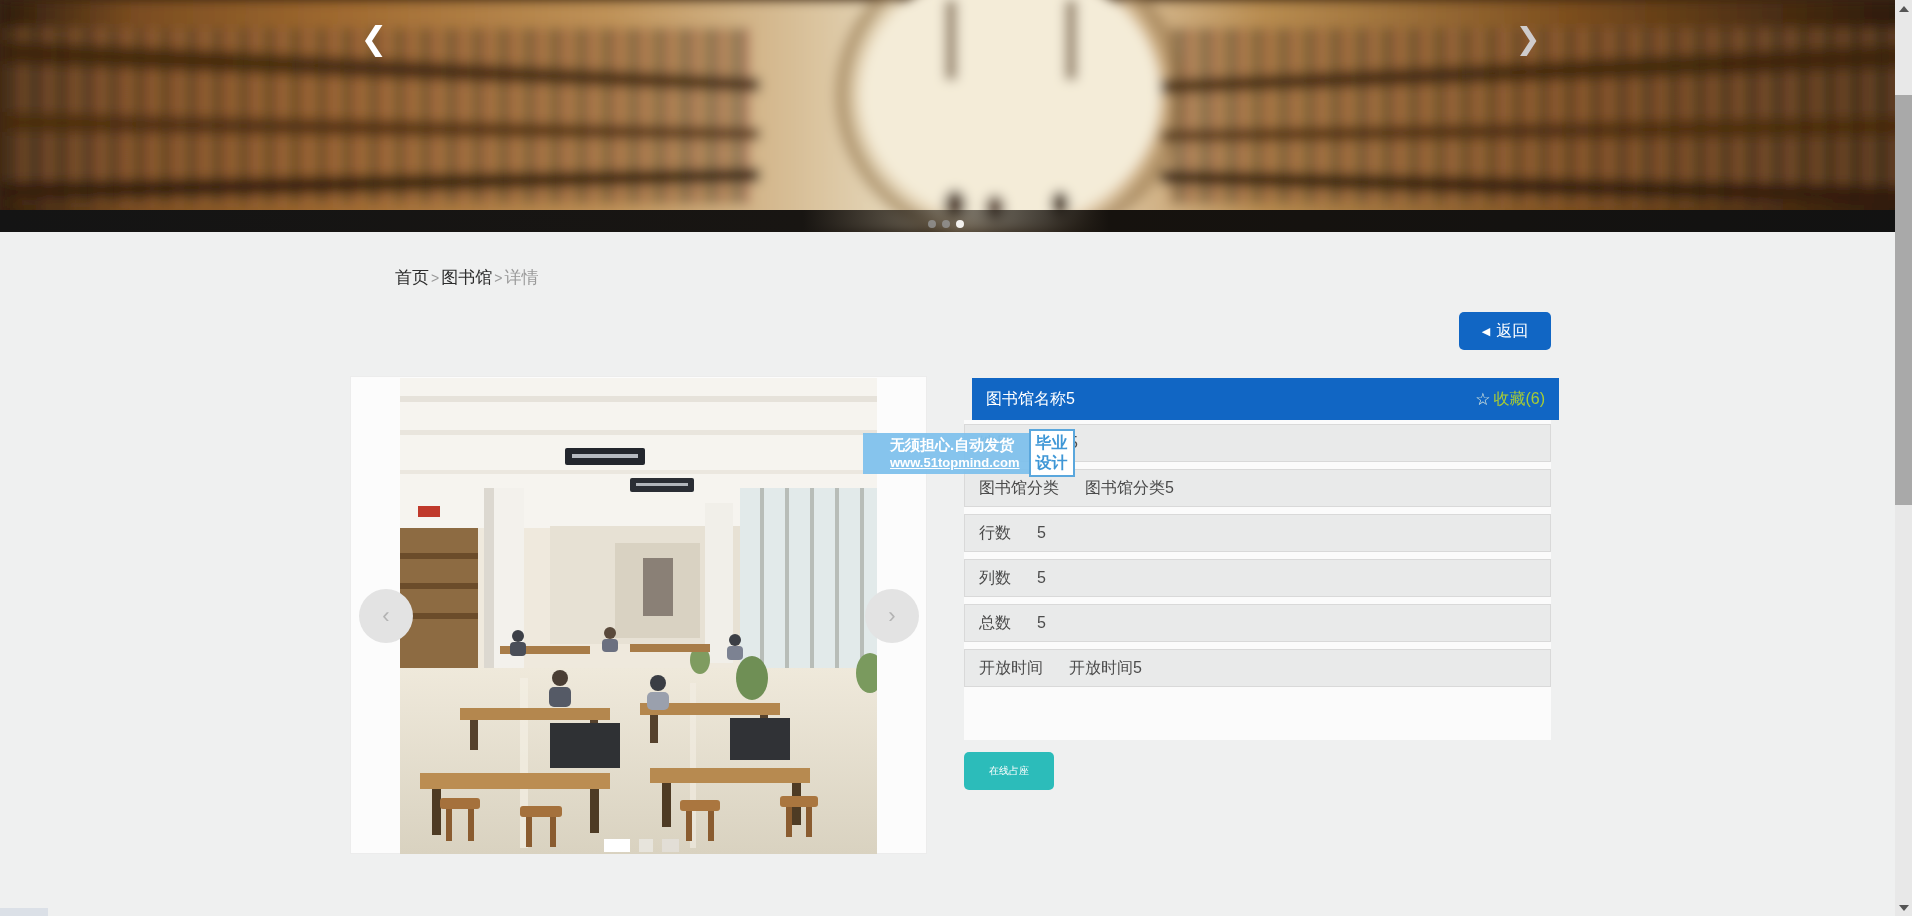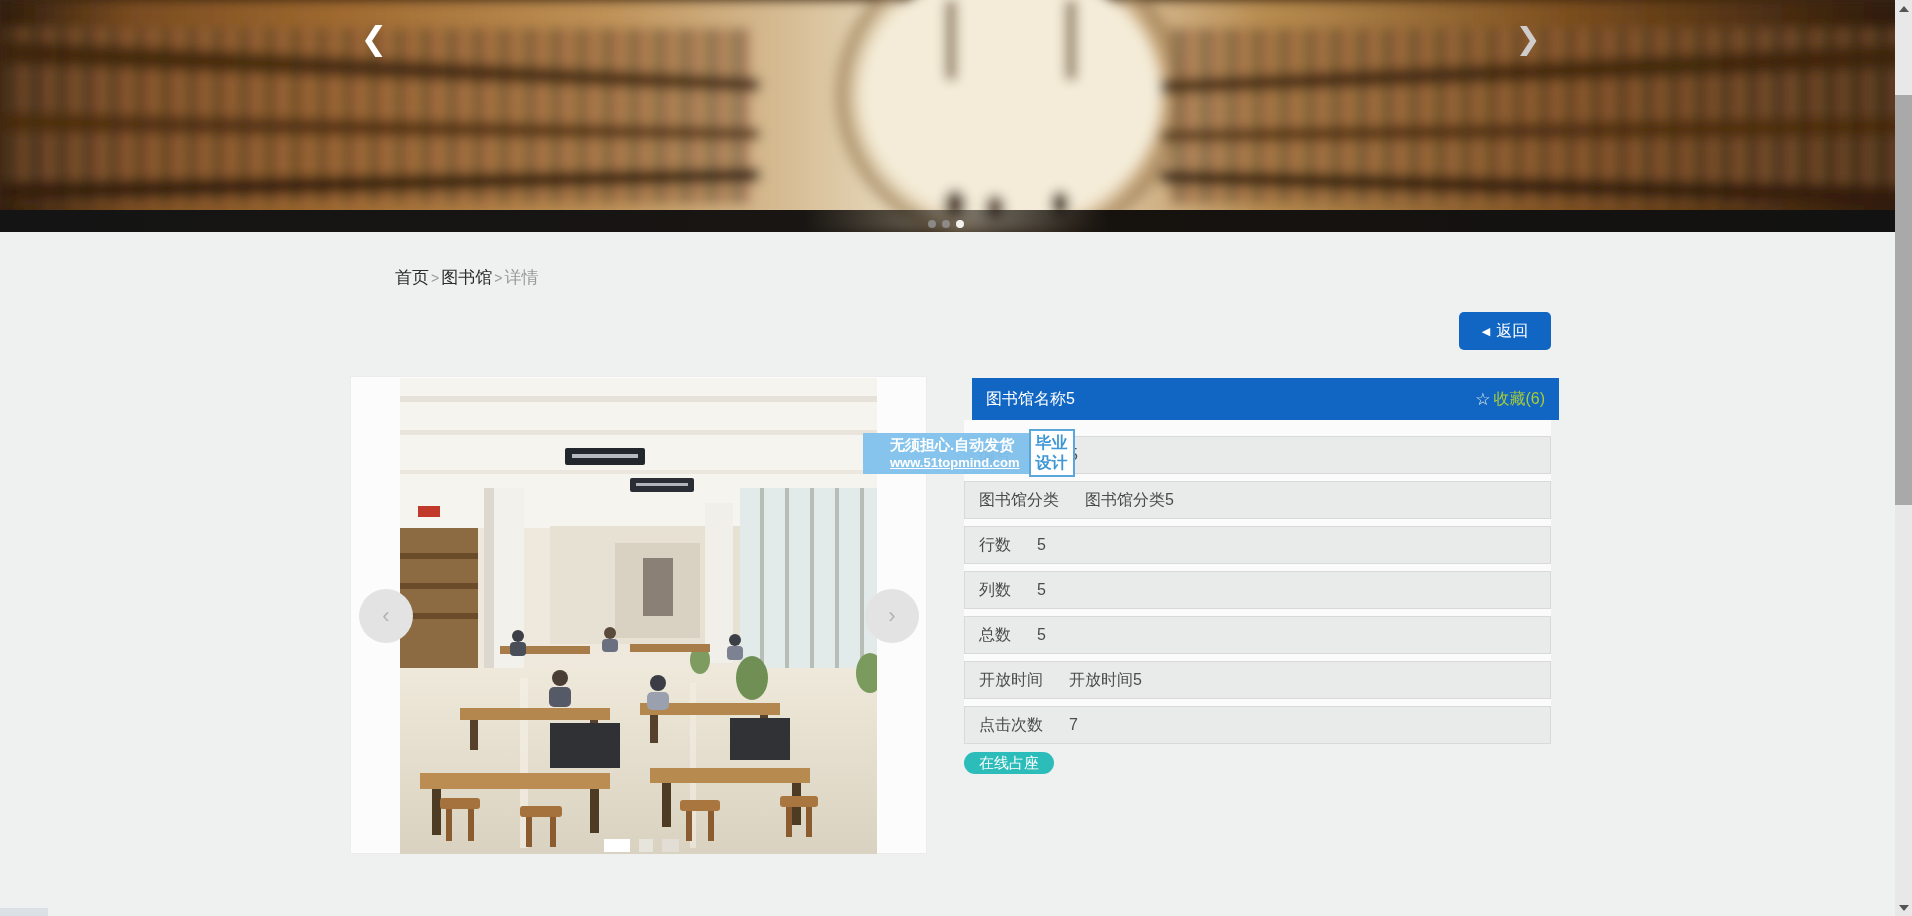--- a/index.html
+++ b/index.html
@@ -46,27 +46,27 @@
   .gal-pages .b3 { width:17px; background:rgba(228,226,220,.75); }
 
   
   .detail-header { position:absolute; left:964px; top:378px; width:587px; height:42px; background:#1166c4;
     display:flex; align-items:center; justify-content:space-between; padding:0 14px;margin-left:8px; }
   .detail-title { color:#ffffff; font-size:16px; }
   .fav { display:flex; align-items:center; gap:3px; cursor:pointer; }
   .fav .star { color:#eef4e0; font-size:17px; }
   .fav .lbl { color:#a8cc33; font-size:16px; }
 
-  .rows-panel { position:absolute; left:964px; top:420px; width:587px; height:320px; background:#fbfbfb; padding-top:16px; }
+  .rows-panel { position:absolute; left:964px; top:420px; width:587px; height:320px; background:#fbfbfb; padding-top:4px; }
   .drow { width:587px; height:38px; margin-bottom:7px; background:#e9eaea; border:1px solid #d9d9d9;
     display:flex; align-items:center; padding:0 14px; font-size:16px; color:#4c4c4c; }
   .drow .val { margin-left:26px; }
 
-  .seat-btn { position:absolute; left:964px; top:752px; min-width:90px; height:22px; background:#2cbcba;
-    border:none; border-radius:15px; color:#fff; font-size:15px; padding:0 14px; cursor:pointer; font-family:inherit; }
+  .seat-btn { position:absolute; left:964px; top:752px; min-width:90px; height:38px; background:#2cbcba;
+    border:none; border-radius:5px; color:#fff; font-size:10px; padding:0 14px; cursor:pointer; font-family:inherit; }
 
   
   .wm { position:absolute; left:863px; top:433px; display:flex; align-items:flex-start; z-index:50; }
   .wm-box { background:rgba(128,193,236,.95); padding:3px 9px 4px 27px; }
   .wm-box .l1 { color:#fff; font-weight:bold; font-size:15px; white-space:nowrap; }
   .wm-box .l2 { color:#fff; font-weight:bold; font-size:13px; text-decoration:underline; white-space:nowrap; }
   .wm-badge { background:#fff; border:2px solid #5aa7dd; color:#3f97d6; font-weight:bold; font-size:16px;
     line-height:1.25; padding:2px 5px; text-align:right; margin-top:-4px; }
 
   
@@ -266,24 +266,20 @@
     <span class="val">5</span>
   </div>
   <div class="drow">
     <span>总数</span>
     <span class="val">5</span>
   </div>
   <div class="drow">
     <span>开放时间</span>
     <span class="val">开放时间5</span>
   </div>
-  <div class="drow">
-    <span>点击次数</span>
-    <span class="val">7</span>
-  </div>
 </div>
 
 <button class="seat-btn">在线占座</button>
 
 <div class="wm">
   <div class="wm-box">
     <div class="l1">无须担心.自动发货</div>
     <div class="l2">www.51topmind.com</div>
   </div>
   <div class="wm-badge">

